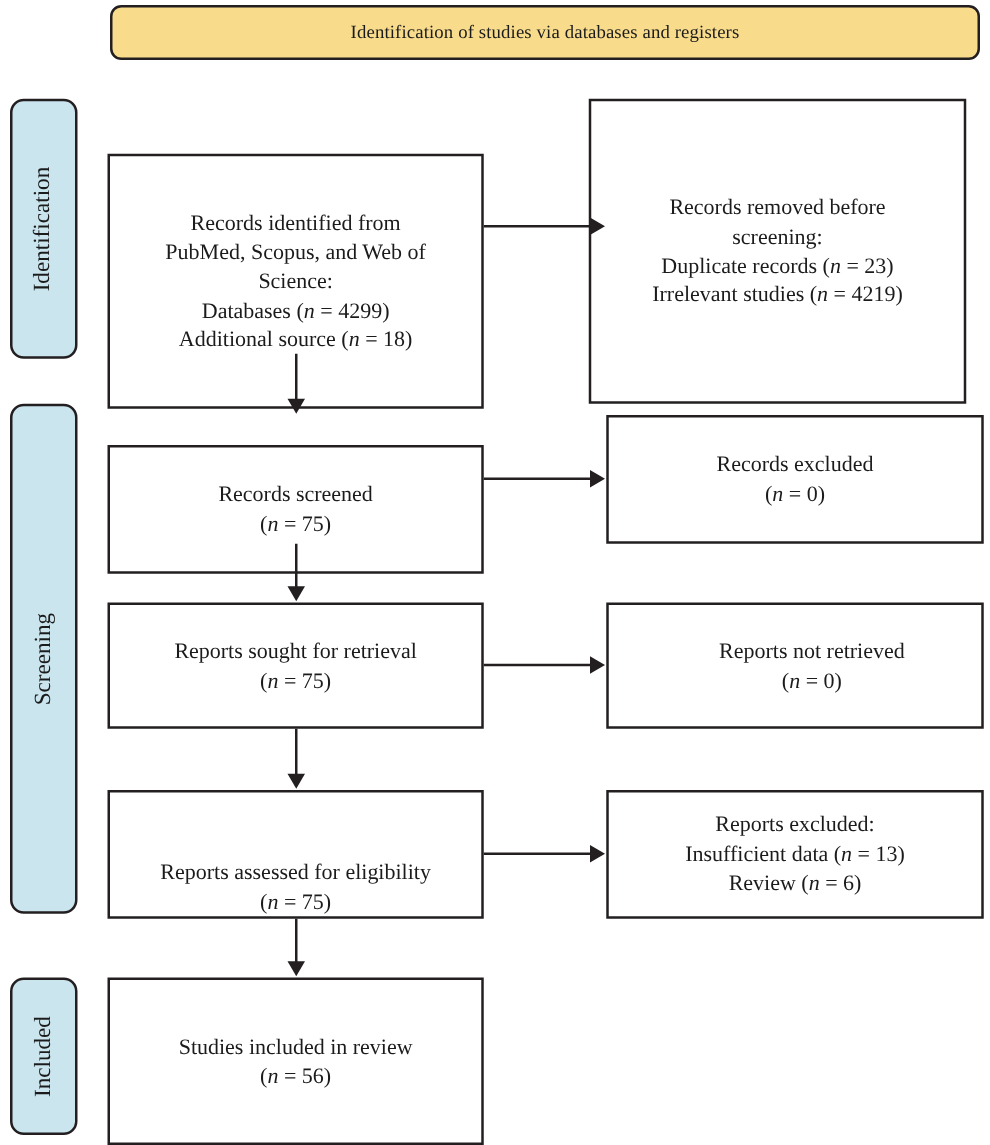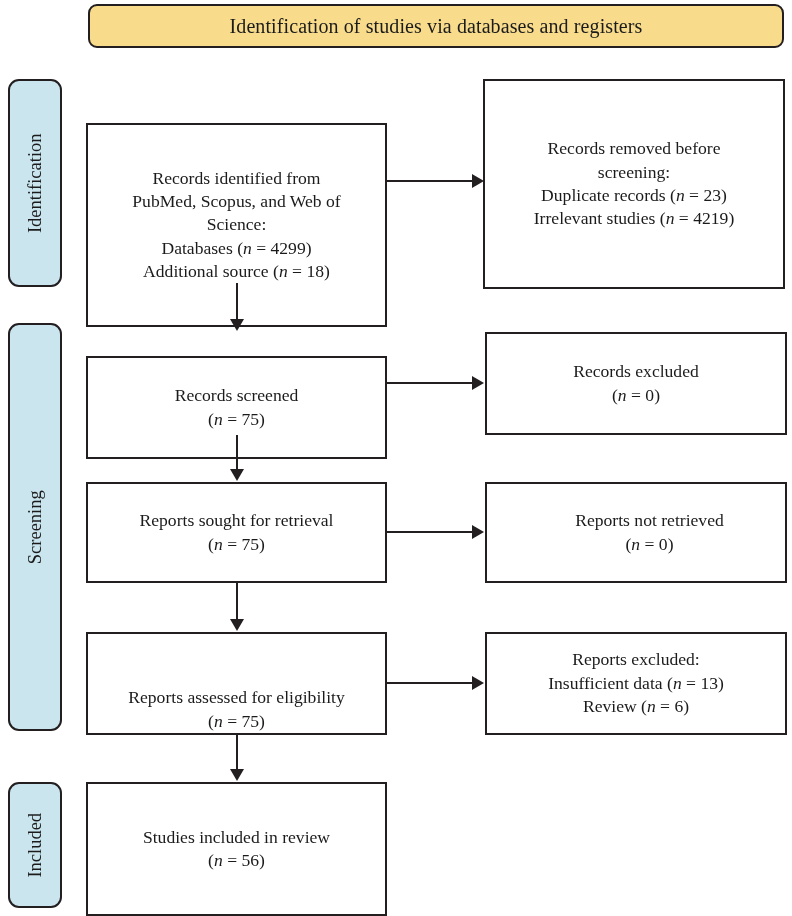--- a/index.html
+++ b/index.html
@@ -33,21 +33,21 @@
     height: 44px;
     background: #F8DC8C;
     border: 2.2px solid #231f20;
     border-radius: 9px;
     box-sizing: border-box;
     display: flex;
     align-items: center;
     justify-content: center;
   }
   .banner-text {
-    font-size: 20px;
+    font-size: 15px;
     line-height: 1.1;
     letter-spacing: .1px;
     white-space: nowrap;
   }
 
   
   .stage-tab {
     position: absolute;
     background: #CBE5EF;
     border: 2.2px solid #231f20;
@@ -86,21 +86,21 @@
   .flow-box .box-text .ital { font-style: italic; }
 
   
   #box-identified   { left: 86px; top: 79px;  width: 301px; height: 204px; margin-top: 44px; }
   #box-screened     { left: 86px; top: 332px; width: 301px; height: 103px; margin-top: 24px; }
   #box-sought       { left: 86px; top: 482px; width: 301px; height: 101px; }
   #box-assessed     { left: 86px; top: 632px; width: 301px; height: 103px; align-items: flex-end; }
   #box-included     { left: 86px; top: 782px; width: 301px; height: 134px; }
 
   
-  #box-removed      { left: 483px; top: 79px;  width: 302px; height: 210px; }
+  #box-removed      { left: 471px; top: 79px;  width: 302px; height: 244px; }
   #box-excluded     { left: 485px; top: 332px; width: 302px; height: 103px; }
   #box-notretrieved { left: 485px; top: 482px; width: 302px; height: 101px; padding-left: 27px; }
   #box-repexcluded  { left: 485px; top: 632px; width: 302px; height: 103px; }
 
   
   .conn {
     position: absolute;
     background: #231f20;
   }
   .conn-h { height: 2.4px; }

